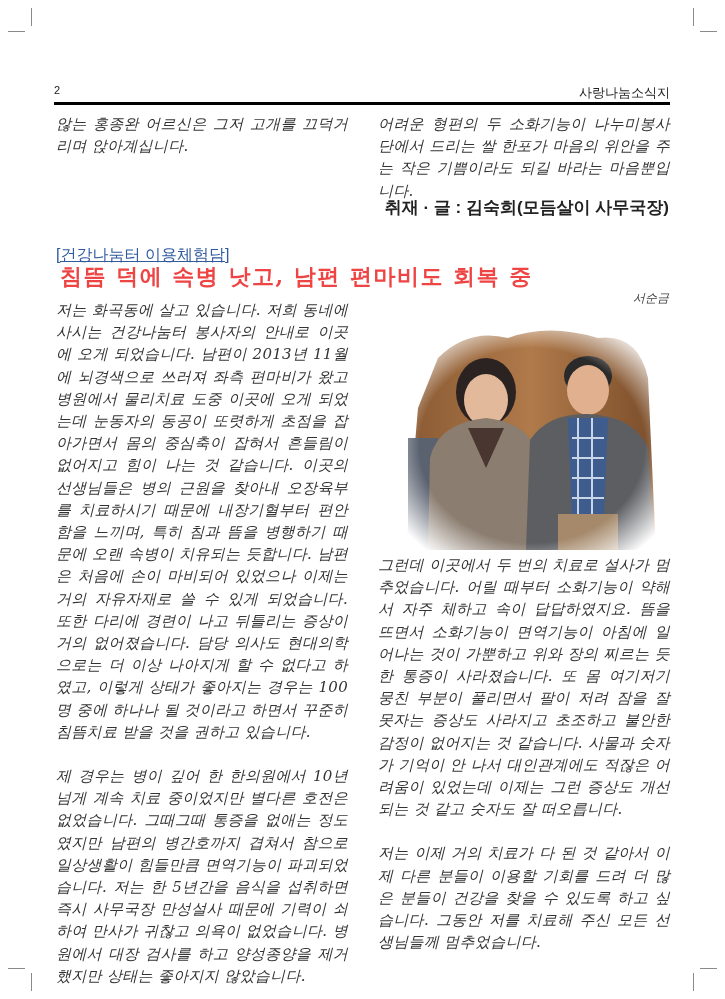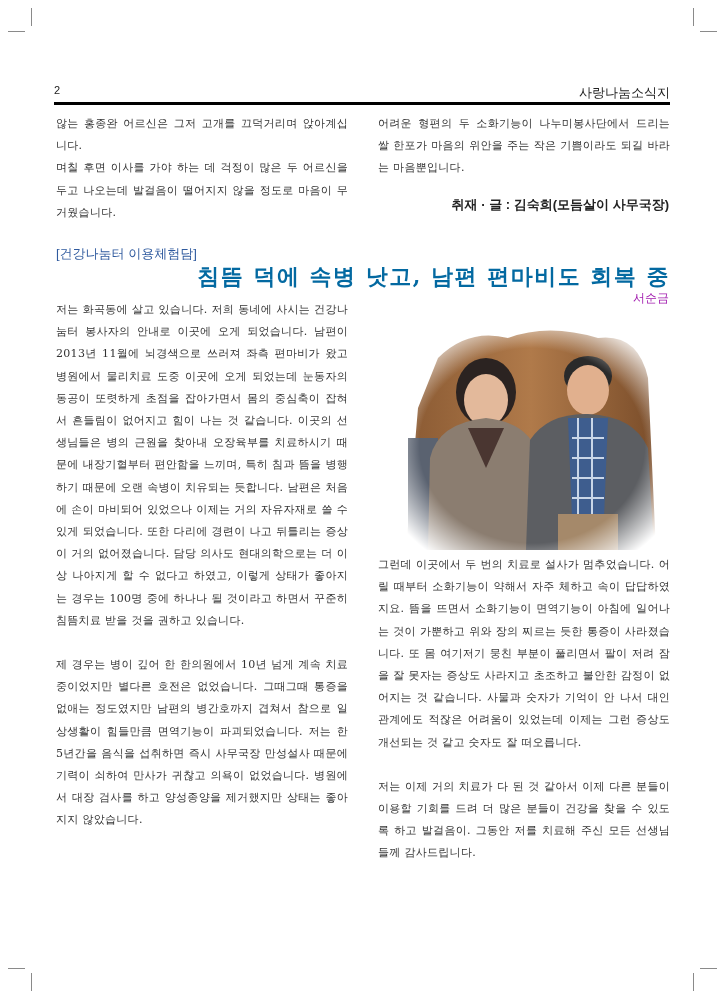--- a/index.html
+++ b/index.html
@@ -3,26 +3,26 @@
 <meta charset="utf-8">
 <style>
   html, body { margin:0; padding:0; background:#fff; }
   body { width:725px; height:999px; position:relative; overflow:hidden;
          font-family:"DejaVu Serif", "Liberation Serif", serif; color:#2a2a2a; }
   .crop { position:absolute; background:#8a8a8a; }
   .header { position:absolute; left:54px; top:84px; width:616px; height:22px; }
   .header .pg { position:absolute; left:0; top:0; font-family:"Liberation Sans", sans-serif; font-size:11px; color:#222; }
   .header .mag { position:absolute; right:0; top:0; font-family:"Liberation Sans", sans-serif; font-size:13px; color:#222; }
   .header .rule { position:absolute; left:0; right:0; top:18px; height:3px; background:#000; }
-  .col { position:absolute; font-size:11px; line-height:22.2px; text-align:justify; letter-spacing:0.3px; color:#333; }
+  .col { position:absolute; font-size:15px; line-height:22.2px; text-align:justify; letter-spacing:0.3px; color:#333;font-style:italic; }
   .col p { margin:0; }
-  .byline { position:absolute; font-family:"Liberation Sans", sans-serif; font-size:13px; font-weight:bold; color:#222; }
-  .section-tag { position:absolute; left:56px; top:245px; font-family:"Liberation Sans", sans-serif; font-size:13px; color:#2f5a9e; }
-  .title { position:absolute; left:60px; top:262px; width:610px; text-align:right; font-size:22px; font-weight:bold; color:#0369a1; letter-spacing:1.5px; }
-  .author { position:absolute; right:56px; top:290px; font-family:"Liberation Sans", sans-serif; font-size:12px; color:#a21caf; }
+  .byline { position:absolute; font-family:"Liberation Sans", sans-serif; font-size:17px; font-weight:bold; color:#222; }
+  .section-tag { position:absolute; left:56px; top:245px; font-family:"Liberation Sans", sans-serif; font-size:16px; color:#2f5a9e;text-decoration:underline; }
+  .title { position:absolute; left:60px; top:262px; width:610px; text-align:left; font-size:22px; font-weight:bold; color:#ef4444; letter-spacing:1.5px; }
+  .author { position:absolute; right:56px; top:290px; font-family:"Liberation Sans", sans-serif; font-size:12px; color:#404040;font-style:italic; }
   .photo { position:absolute; left:398px; top:318px; width:268px; height:232px; }
   .photo svg { width:100%; height:100%; display:block; }
 </style>
 </head>
 <body>
 
 <div class="crop" style="left:31px;top:8px;width:1px;height:18px;"></div>
 <div class="crop" style="left:8px;top:31px;width:17px;height:1px;"></div>
 <div class="crop" style="left:693px;top:8px;width:1px;height:18px;"></div>
 <div class="crop" style="left:700px;top:31px;width:17px;height:1px;"></div>
@@ -32,21 +32,20 @@
 <div class="crop" style="left:693px;top:973px;width:1px;height:18px;"></div>
 
 <div class="header">
   <span class="pg">2</span>
   <span class="mag">사랑나눔소식지</span>
   <div class="rule"></div>
 </div>
 
 <div class="col" style="left:56px;top:113px;width:292px;">
   <p>않는 홍종완 어르신은 그저 고개를 끄덕거리며 앉아계십니다.</p>
-  <p>며칠 후면 이사를 가야 하는 데 걱정이 많은 두 어르신을 두고 나오는데 발걸음이 떨어지지 않을 정도로 마음이 무거웠습니다.</p>
 </div>
 <div class="col" style="left:378px;top:113px;width:292px;">
   <p>어려운 형편의 두 소화기능이 나누미봉사단에서 드리는 쌀 한포가 마음의 위안을 주는 작은 기쁨이라도 되길 바라는 마음뿐입니다.</p>
 </div>
 <div class="byline" style="right:56px;top:196px;">취재 · 글 : 김숙희(모듬살이 사무국장)</div>
 
 <div class="section-tag">[건강나눔터 이용체험담]</div>
 <div class="title">침뜸 덕에 속병 낫고, 남편 편마비도 회복 중</div>
 <div class="author">서순금</div>
 
@@ -84,14 +83,14 @@
     <path d="M170 100 L190 100 L210 100 L206 200 L174 200 Z" fill="#3e5d8e"></path>
     <path d="M174 120 L206 120 M174 140 L206 140 M174 160 L206 160 M174 180 L206 180 M180 100 L180 200 M194 100 L194 200" stroke="#c9d6e8" stroke-width="2"></path>
     <rect x="160" y="196" width="60" height="36" fill="#a5896a"></rect>
     <rect x="0" y="0" width="268" height="232" fill="url(#vig)"></rect>
   </svg>
 </div>
 
 <div class="col" style="left:378px;top:554px;width:292px;">
   <p>그런데 이곳에서 두 번의 치료로 설사가 멈추었습니다. 어릴 때부터 소화기능이 약해서 자주 체하고 속이 답답하였지요. 뜸을 뜨면서 소화기능이 면역기능이 아침에 일어나는 것이 가뿐하고 위와 장의 찌르는 듯한 통증이 사라졌습니다. 또 몸 여기저기 뭉친 부분이 풀리면서 팔이 저려 잠을 잘 못자는 증상도 사라지고 초조하고 불안한 감정이 없어지는 것 같습니다. 사물과 숫자가 기억이 안 나서 대인관계에도 적잖은 어려움이 있었는데 이제는 그런 증상도 개선되는 것 같고 숫자도 잘  떠오릅니다.</p>
   <p style="height:22px;"></p>
-  <p>저는 이제 거의 치료가 다 된 것 같아서 이제 다른 분들이 이용할 기회를 드려 더 많은 분들이 건강을 찾을 수 있도록 하고 발걸음이. 그동안 저를 치료해 주신 모든 선생님들께 감사드립니다.</p>
+  <p>저는 이제 거의 치료가 다 된 것 같아서 이제 다른 분들이 이용할 기회를 드려 더 많은 분들이 건강을 찾을 수 있도록 하고 싶습니다. 그동안 저를 치료해 주신 모든 선생님들께 멈추었습니다.</p>
 </div>
 
 </body></html>

